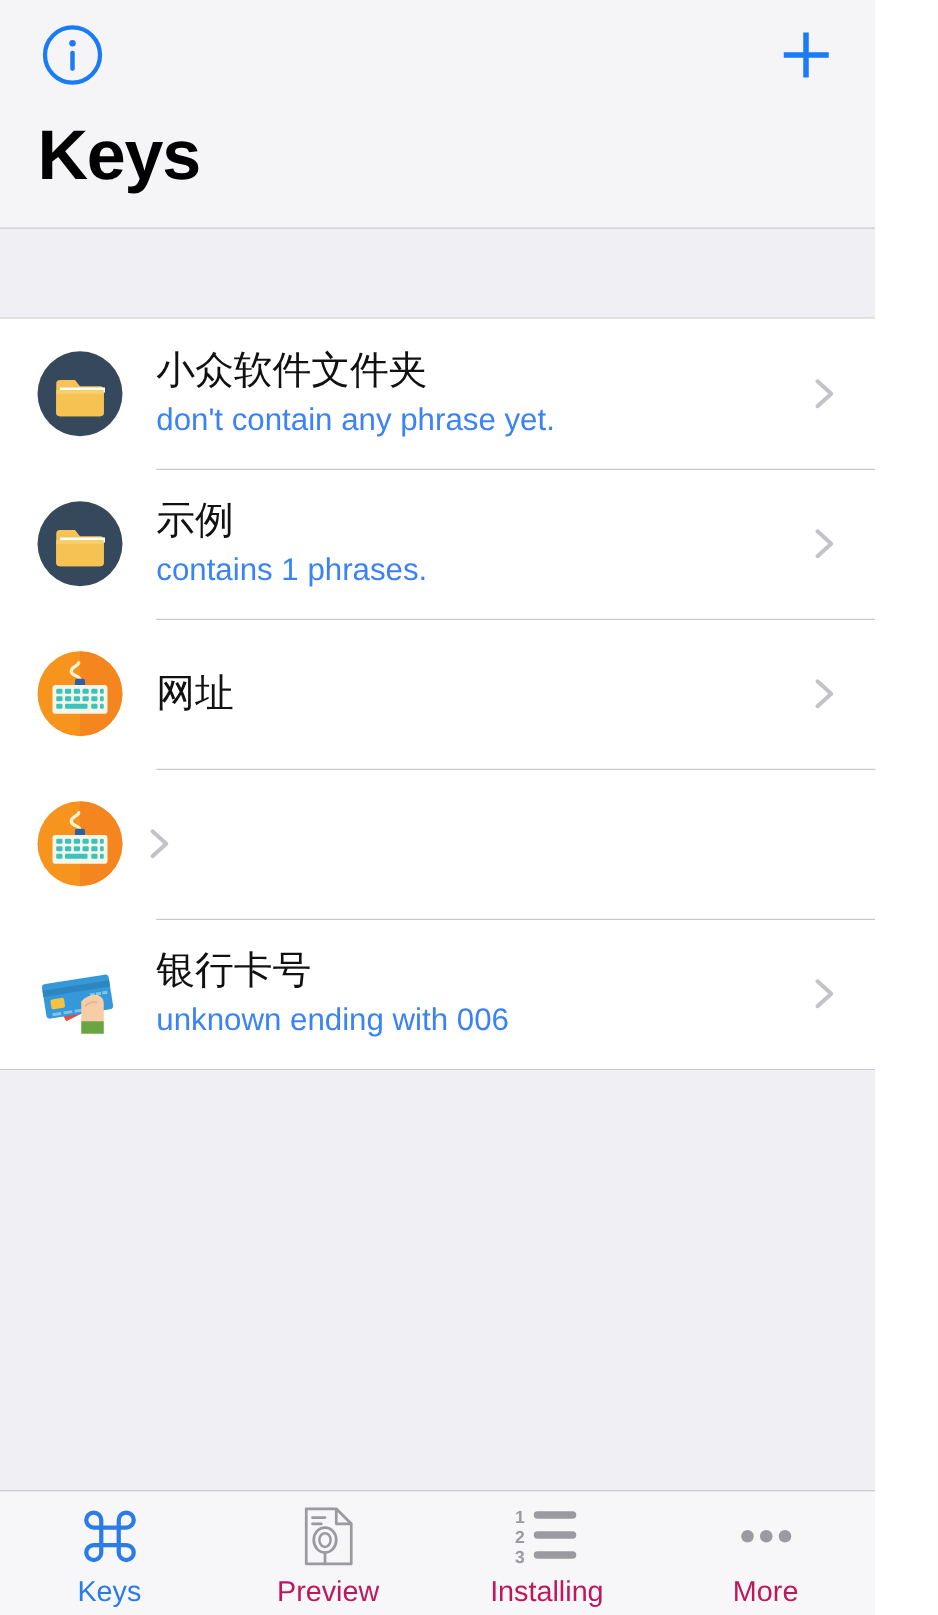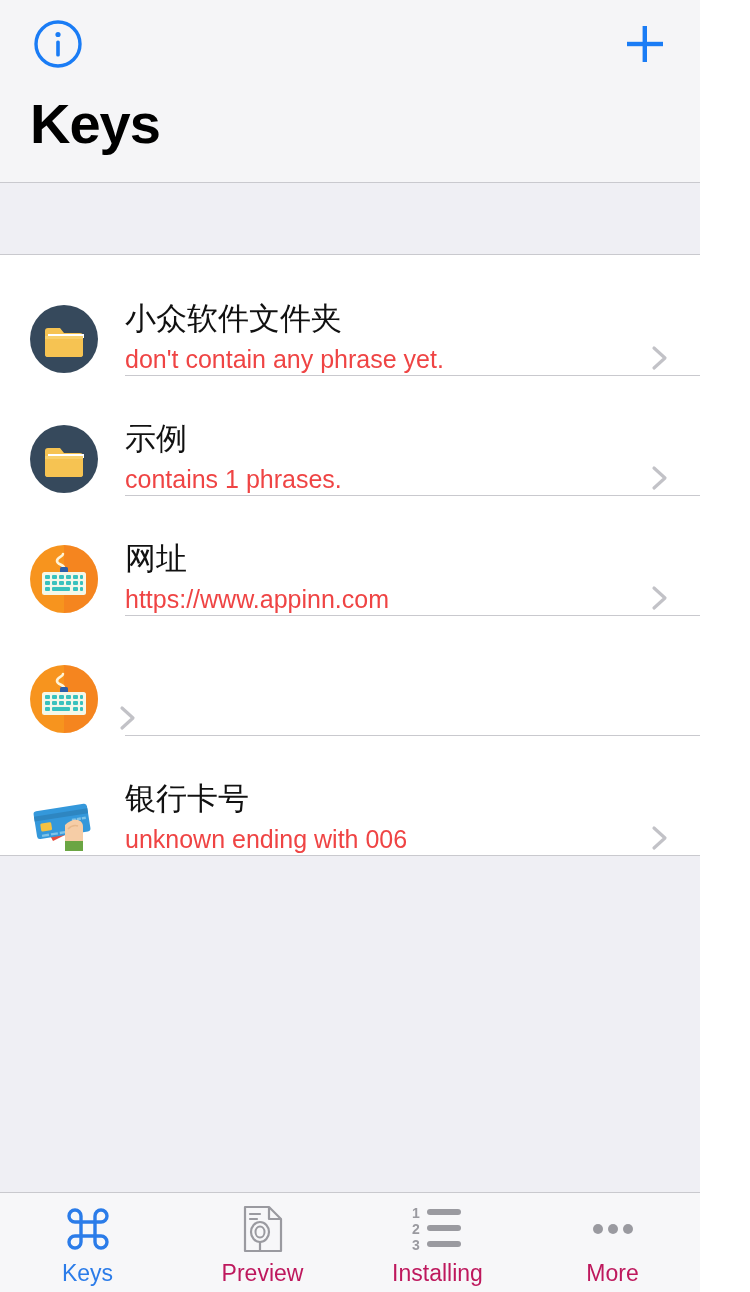--- a/index.html
+++ b/index.html
@@ -16,26 +16,26 @@
   .nav-btn { position: absolute; display: flex; align-items: center; justify-content: center; cursor: pointer; }
   .info-btn { left: 30px; top: 16px; width: 56px; height: 56px; }
   .add-btn { right: 27px; top: 16px; width: 56px; height: 56px; }
   .nav-title { position: absolute; left: 30px; top: 96px; font-size: 56px; font-weight: bold; color: #000; letter-spacing: -1px; line-height: 1; }
 
   
   .section-gap { height: 72px; background: #EFEFF4; flex: none; border-bottom: 1px solid #C9C9CE; }
 
   
   .list { background: #ffffff; flex: none; border-bottom: 1px solid #C9C9CE; }
-  .row { position: relative; display: flex; align-items: flex-end; height: 120px; padding-left: 28px; padding-right: 24px; background: #fff; cursor: pointer; }
+  .row { position: relative; display: flex; align-items: center; height: 120px; padding-left: 28px; padding-right: 24px; background: #fff; cursor: pointer; }
   .row + .row::before { content: ""; position: absolute; left: 125px; right: 0; top: 0; height: 1px; background: #C9C9CE; }
   .row-icon { width: 72px; height: 72px; flex: none; position: relative; }
   .row-text { flex: 1; min-width: 0; margin-left: 25px; }
   .row-title { font-size: 31px; color: #111; line-height: 1.18; white-space: nowrap; overflow: hidden; }
-  .row-sub { font-size: 25px; color: #ef4444; line-height: 1.25; margin-top: 6px; white-space: nowrap; overflow: hidden; }
+  .row-sub { font-size: 25px; color: #3b82f6; line-height: 1.25; margin-top: 6px; white-space: nowrap; overflow: hidden; }
   .chevron { flex: none; width: 34px; height: 34px; margin-left: 10px; }
 
   
   .filler { flex: 1; background: #EFEFF4; }
 
   
   .tabbar { height: 100px; flex: none; background: #F7F7F9; border-top: 1px solid #C9C9CE; display: flex; }
   .tab { flex: 1; display: flex; flex-direction: column; align-items: center; justify-content: center; cursor: pointer; padding-top: 6px; }
   .tab-icon { height: 48px; display: flex; align-items: center; justify-content: center; }
   .tab-label { font-size: 23px; margin-top: 7px; color: #be185d; }
@@ -130,21 +130,20 @@
               <rect x="52" y="38" width="3" height="4" rx="1"></rect>
             <rect x="17" y="44" width="5" height="4" rx="1"></rect>
               <rect x="24" y="44" width="18" height="4" rx="1"></rect>
             <rect x="45" y="44" width="5" height="4" rx="1"></rect>
               <rect x="52" y="44" width="3" height="4" rx="1"></rect>
           </g>
         </svg>
       </div>
       <div class="row-text">
         <div class="row-title">网址</div>
-        <div class="row-sub">https://www.appinn.com</div>
       </div>
       <svg class="chevron" viewBox="0 0 34 34">
         <path d="M12 7l11 10-11 10" fill="none" stroke="#C2C2C7" stroke-width="3.2" stroke-linecap="round" stroke-linejoin="round"></path>
       </svg>
     </div>
 
     <div class="row">
       <div class="row-icon">
         <svg width="72" height="72" viewBox="0 0 72 72">
           <circle cx="36" cy="36" r="34" fill="#F7941E"></circle>

